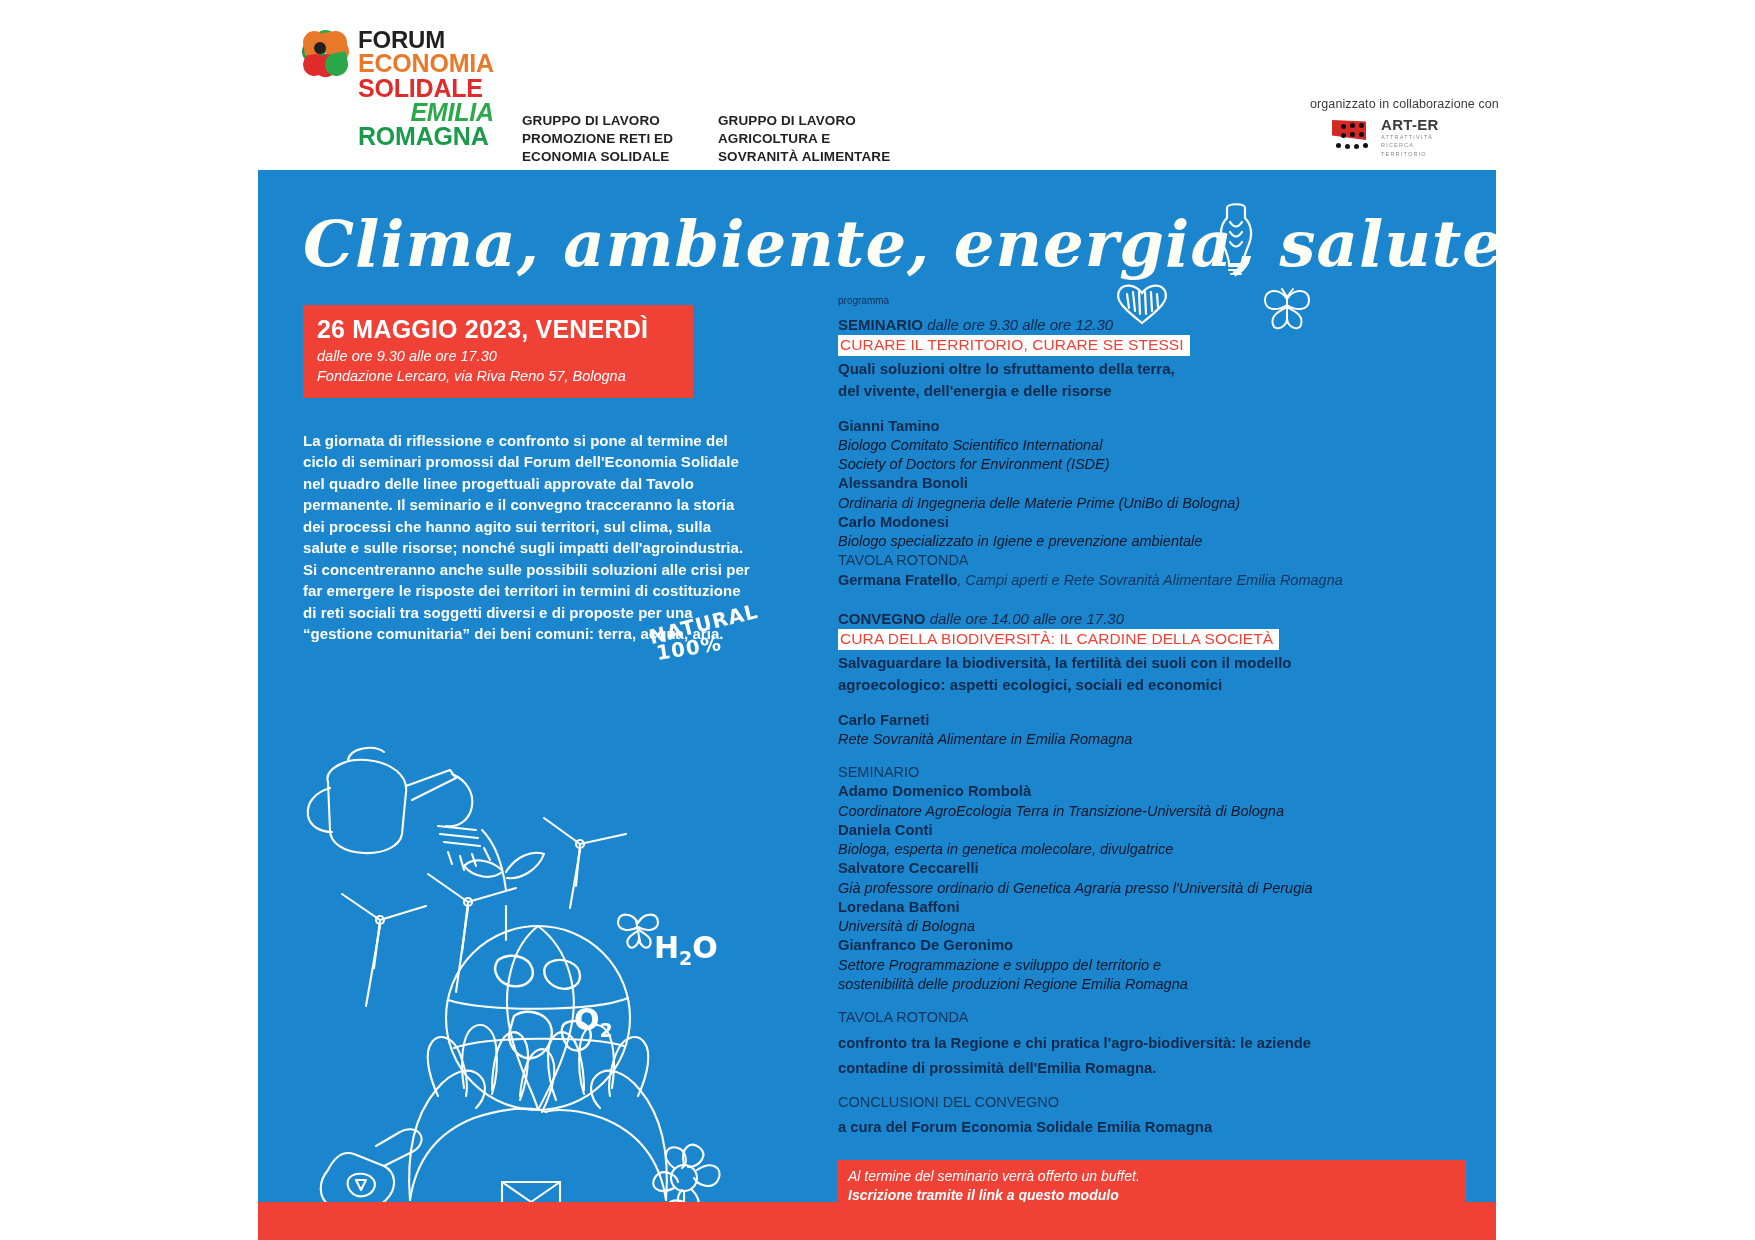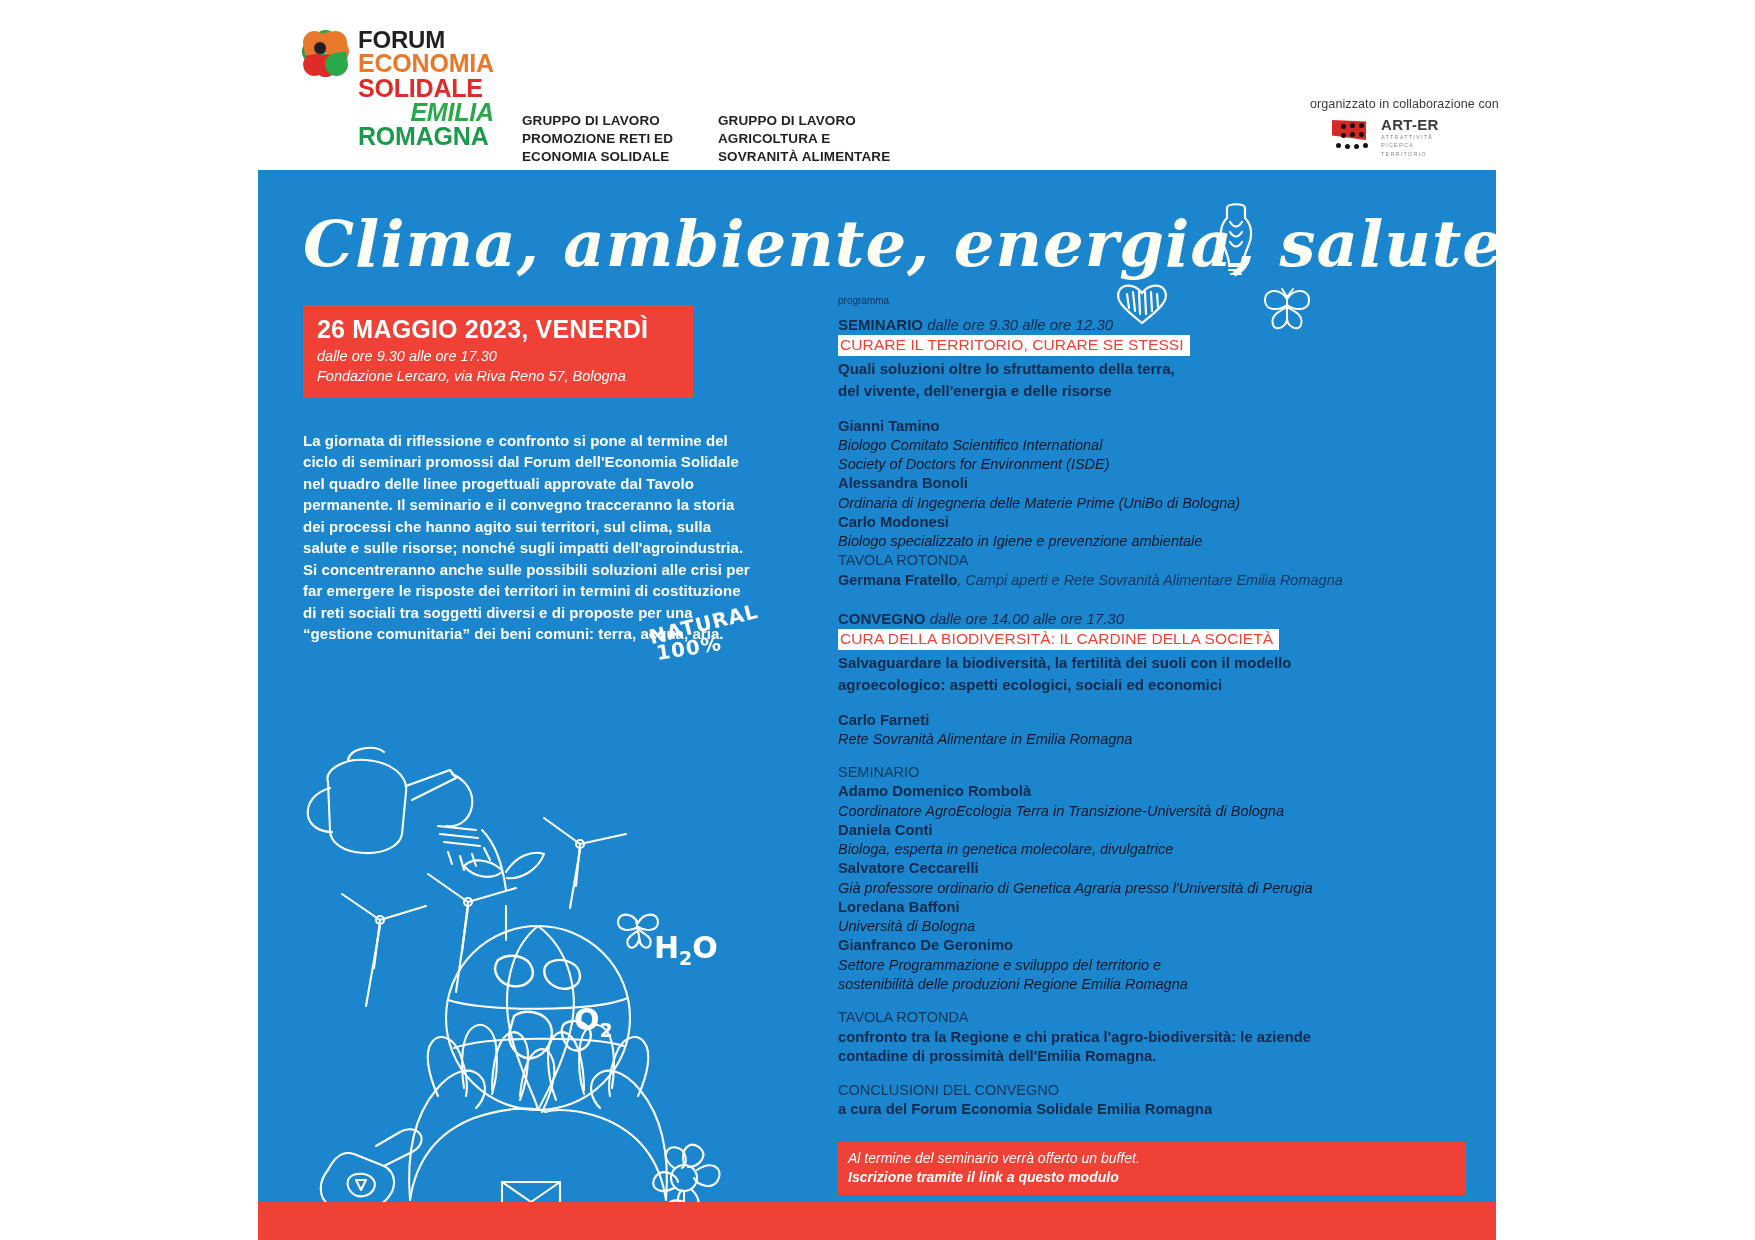--- a/index.html
+++ b/index.html
@@ -140,21 +140,21 @@
     margin-bottom: 2px;
   }
   .gap-lg { height: 20px; }
   .gap-md { height: 14px; }
   .pname { font-size: 14.8px; font-weight: bold; color: #0f2a4d; line-height: 1.3; }
   .prole { font-size: 14.5px; font-style: italic; color: #0f172a; line-height: 1.33; }
   .plain { font-size: 14.5px; color: #10365e; line-height: 1.33; }
   .mixed { font-size: 14.5px; color: #10365e; line-height: 1.33; }
   .mixed b { font-weight: bold; color: #0f2a4d; font-style: normal; }
   .mixed i { font-style: italic; }
-  .bold-line { font-size: 14.8px; font-weight: bold; color: #0f2a4d; line-height: 1.33; }
+  .bold-line { font-size: 14.8px; font-weight: bold; color: #0f2a4d; line-height: 1.33; margin-top: 6px; }
 
   .buffet {
     margin-top: 22px; background: #ef4136; color: #ffffff;
     padding: 7px 10px 8px 10px; width: 628px;
   }
   .buffet .l1 { font-size: 14px; font-style: italic; line-height: 1.35; }
   .buffet .l2 { font-size: 14px; font-style: italic; font-weight: bold; line-height: 1.35; }
   .info {
     margin-top: 16px; font-size: 14.5px; font-weight: bold; color: #0f2a4d;
   }

